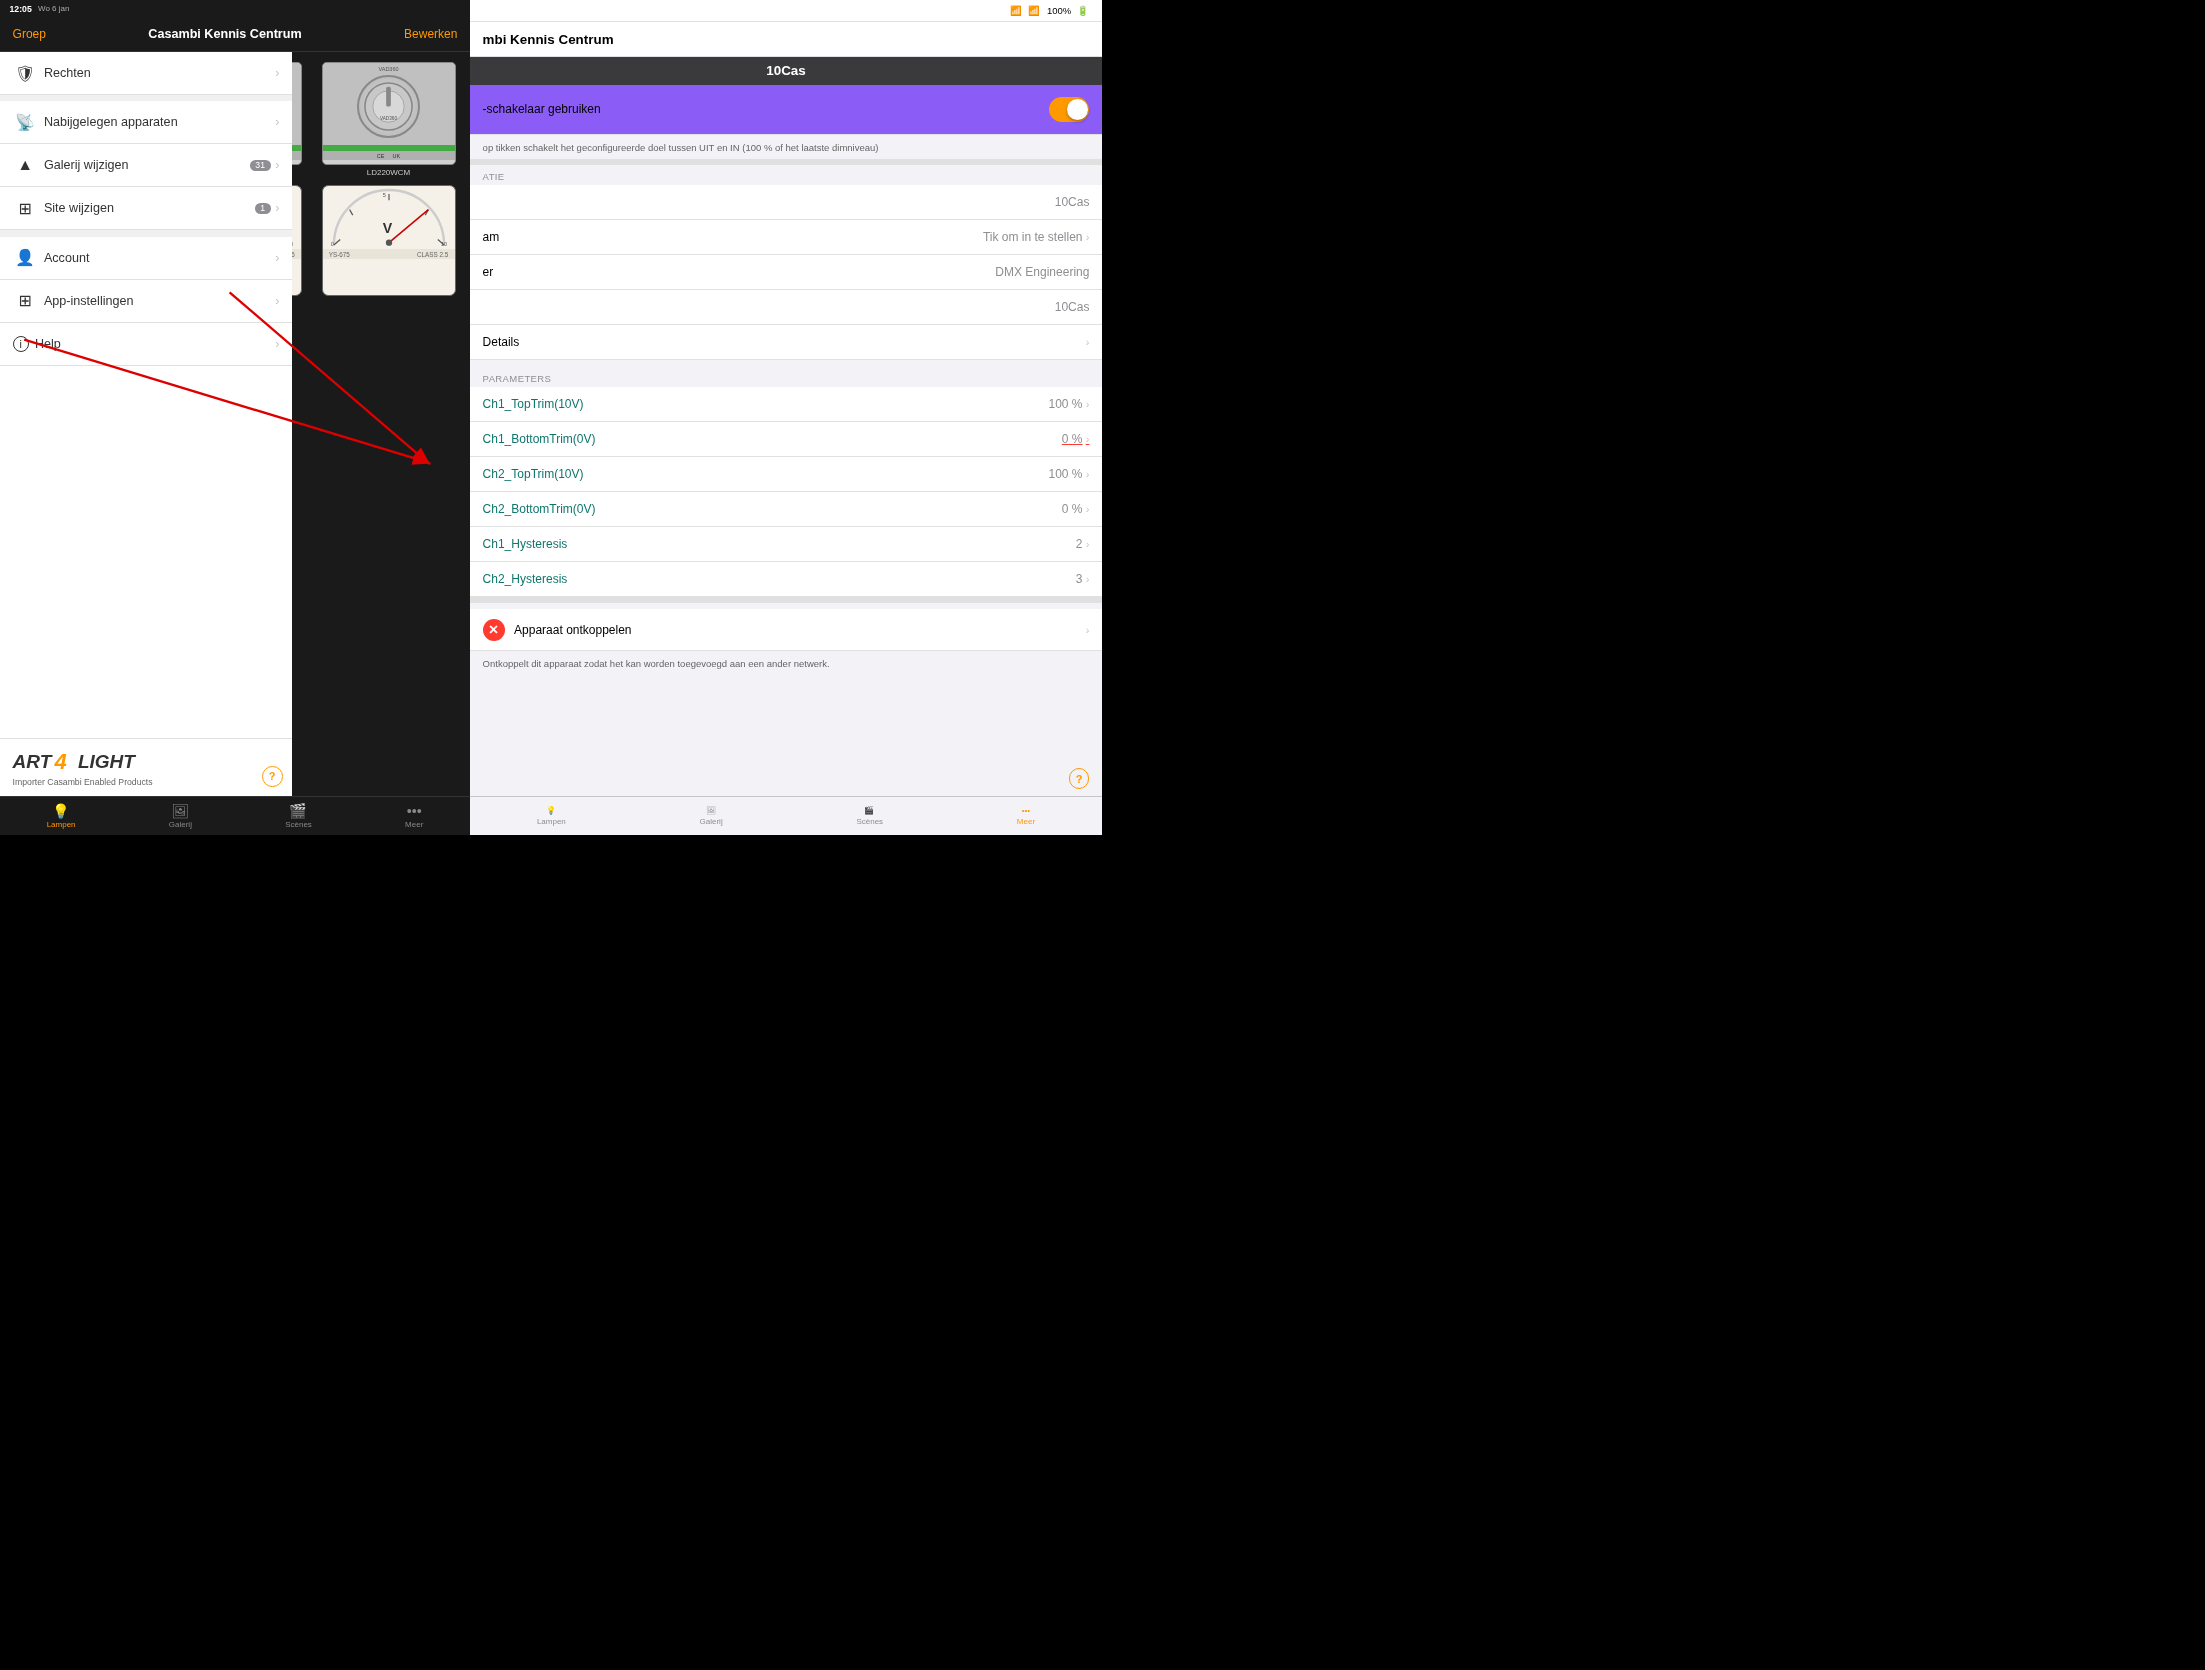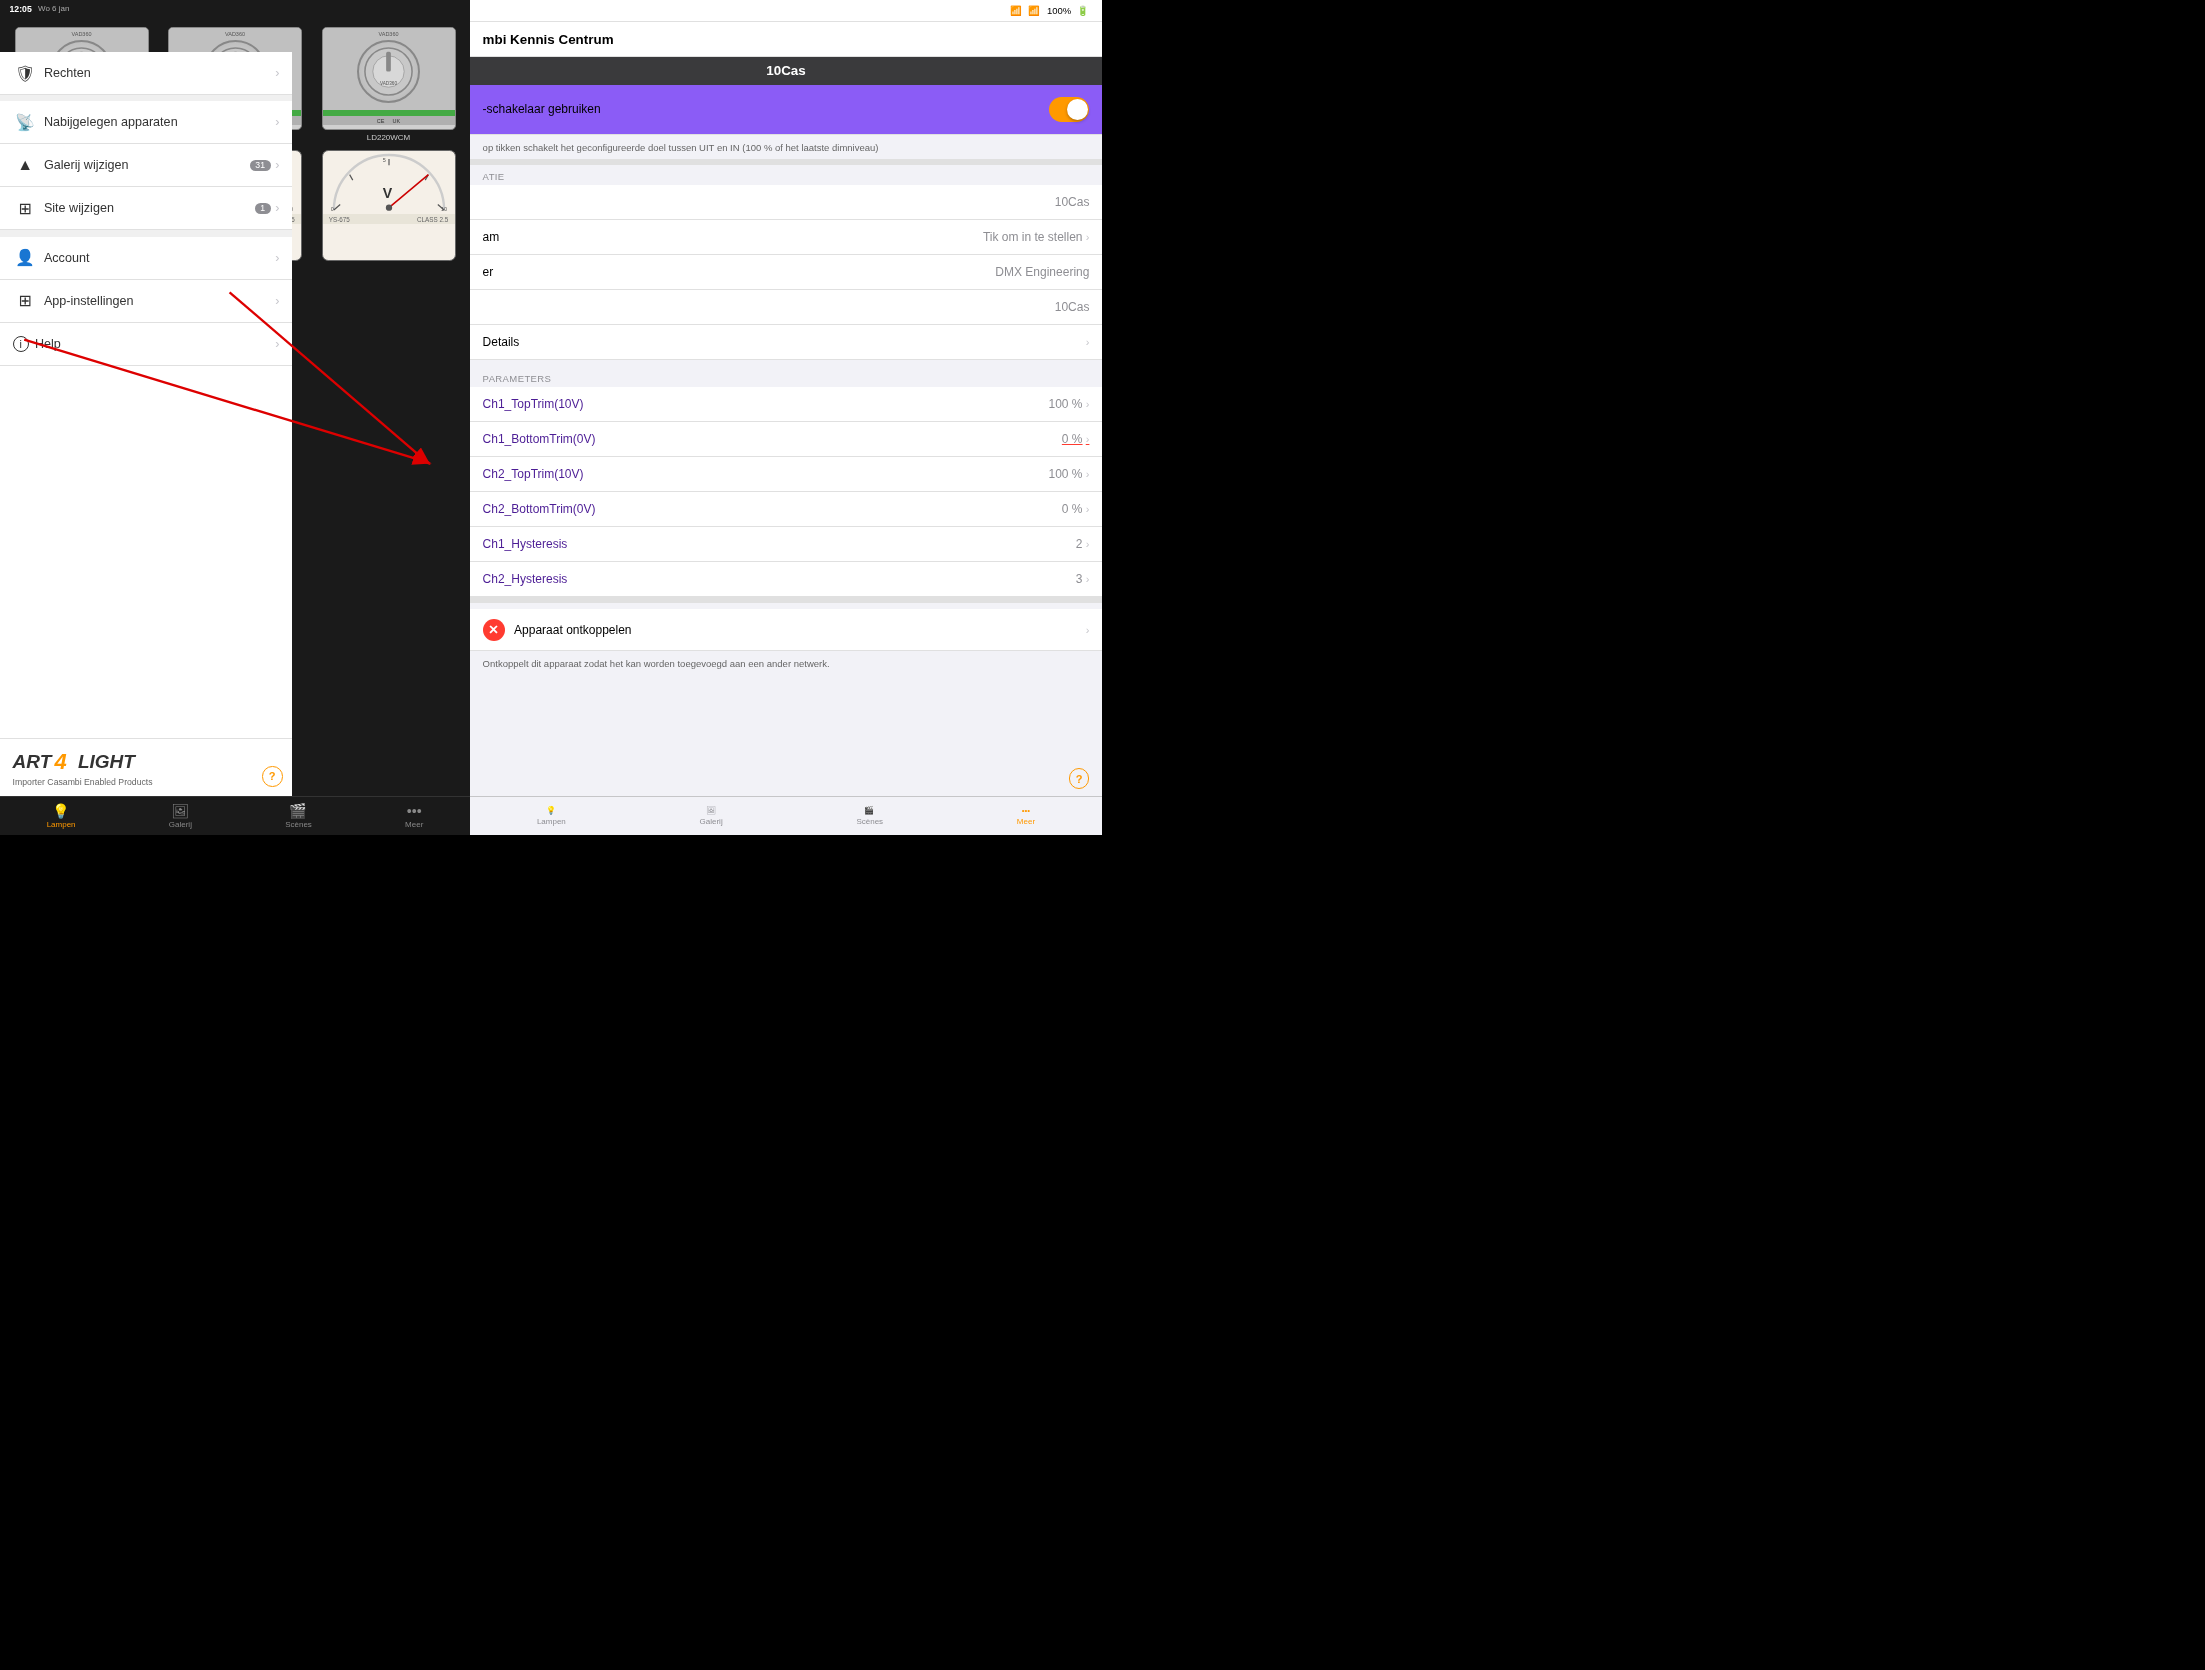--- a/index.html
+++ b/index.html
@@ -401,21 +401,21 @@
       padding: 9.5px 12.6px;
       display: flex;
       align-items: center;
       justify-content: space-between;
       border-bottom: 0.8px solid #e0e0e0;
       min-height: 35px;
     }
 
     .param-label {
       font-size: 12px;
-      color: #4c1d95;
+      color: #0f766e;
     }
 
     .param-value {
       font-size: 12px;
       color: #8e8e93;
       display: flex;
       align-items: center;
       gap: 3.2px;
     }
 
@@ -493,20 +493,25 @@
 </head>
 <body>
 
 <div class="left-panel">
 
   <div class="status-bar-left">
     <span class="time">12:05</span>
     <span class="day">Wo 6 jan</span>
   </div>
 
+  <div class="nav-bar-left">
+    <span class="back-btn">Groep</span>
+    <span class="title">Casambi Kennis Centrum</span>
+    <span class="edit-btn">Bewerken</span>
+  </div>
 
   <div class="devices-area">
 
     <div class="device-row">
 
       <div style="display:flex;flex-direction:column;align-items:center;">
         <div class="vad-thumb">
           <div class="vad-top">
             <div style="font-size:5.5px;color:#555;text-align:center;width:100%;">VAD360</div>
             <div class="vad-circle">

